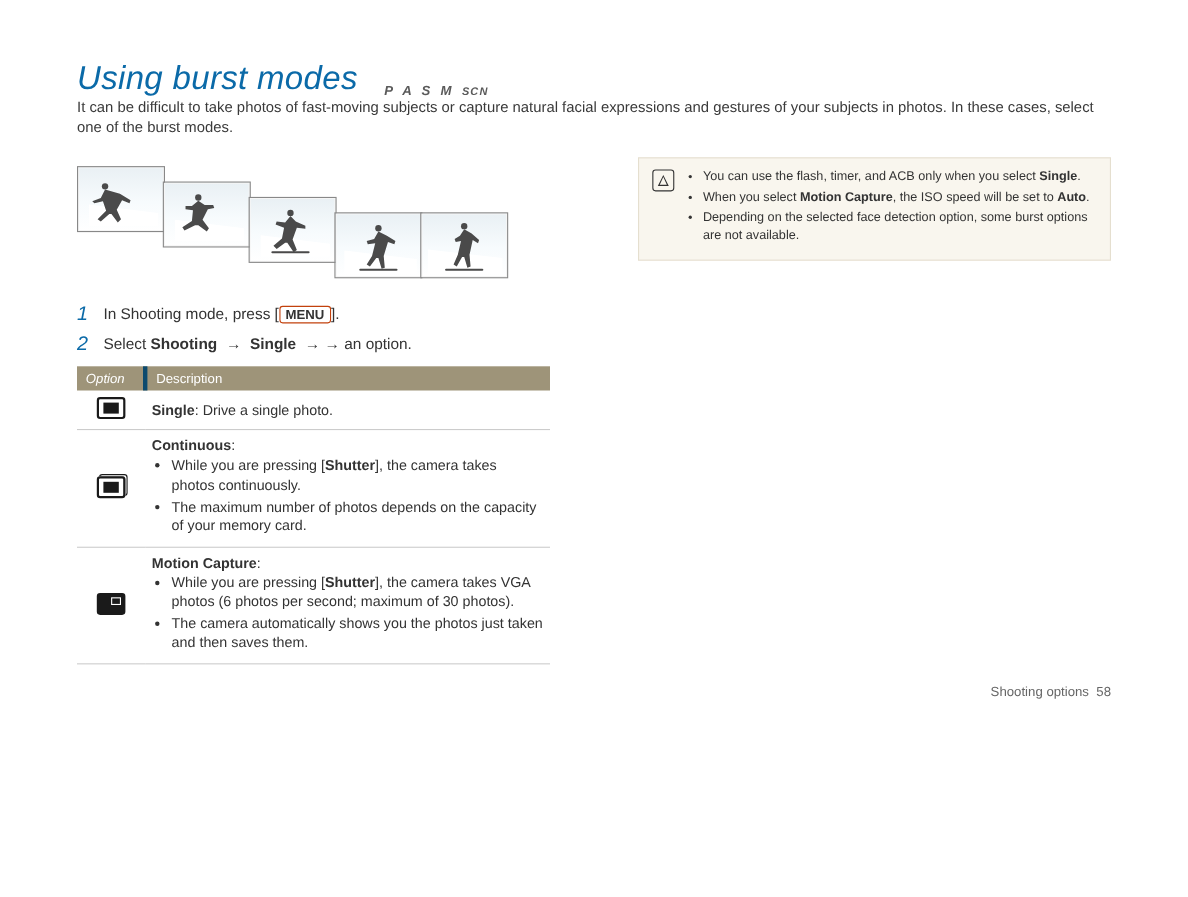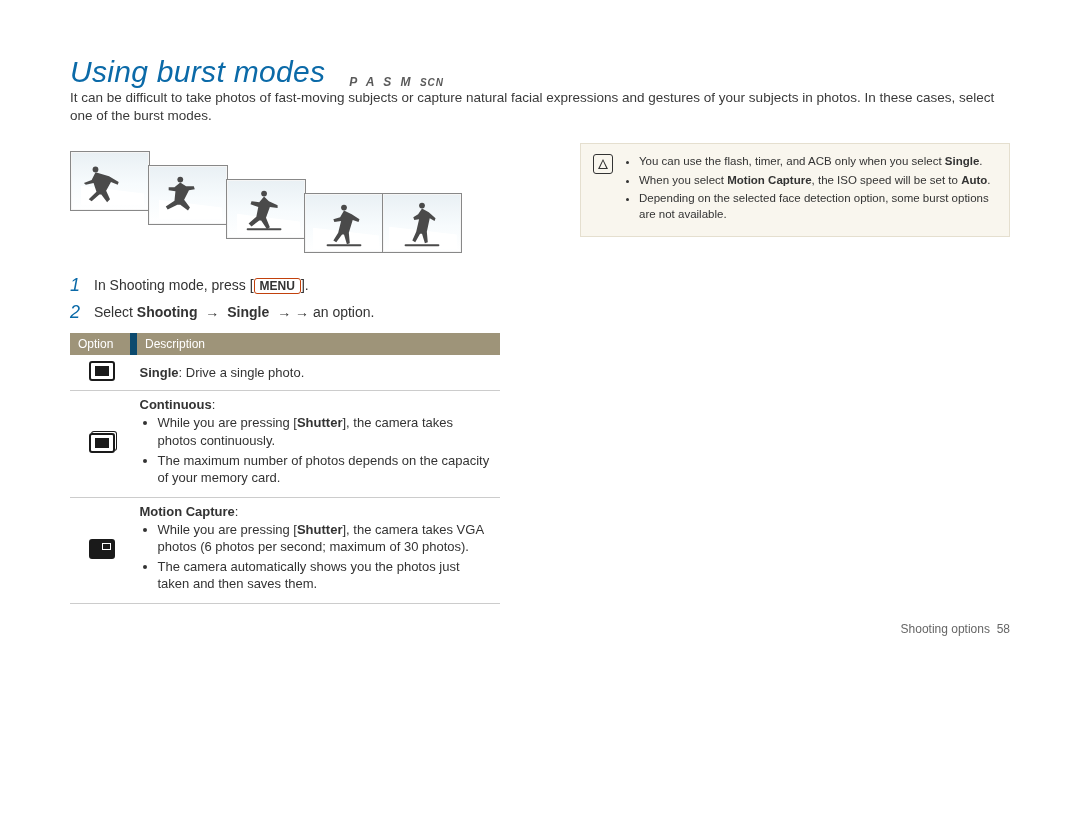--- a/index.html
+++ b/index.html
@@ -108,21 +108,21 @@
     font-size: 13px;
   }
   .opt-table th {
     background: #9e9479;
     color: #fff;
     font-weight: normal;
     text-align: left;
     padding: 4px 8px;
     font-size: 12px;
   }
-  .opt-table th:first-child { width: 44px; border-right: 7px solid #0c4a6e; }
+  .opt-table th:first-child { width: 44px; border-right: 4px solid #0c4a6e; font-style: italic; }
   .opt-table td {
     border-bottom: 1px solid #ccc;
     padding: 6px 6px 6px 6px;
     vertical-align: middle;
   }
   .opt-table td.icon-cell {
     width: 44px;
     text-align: center;
     vertical-align: middle;
   }

